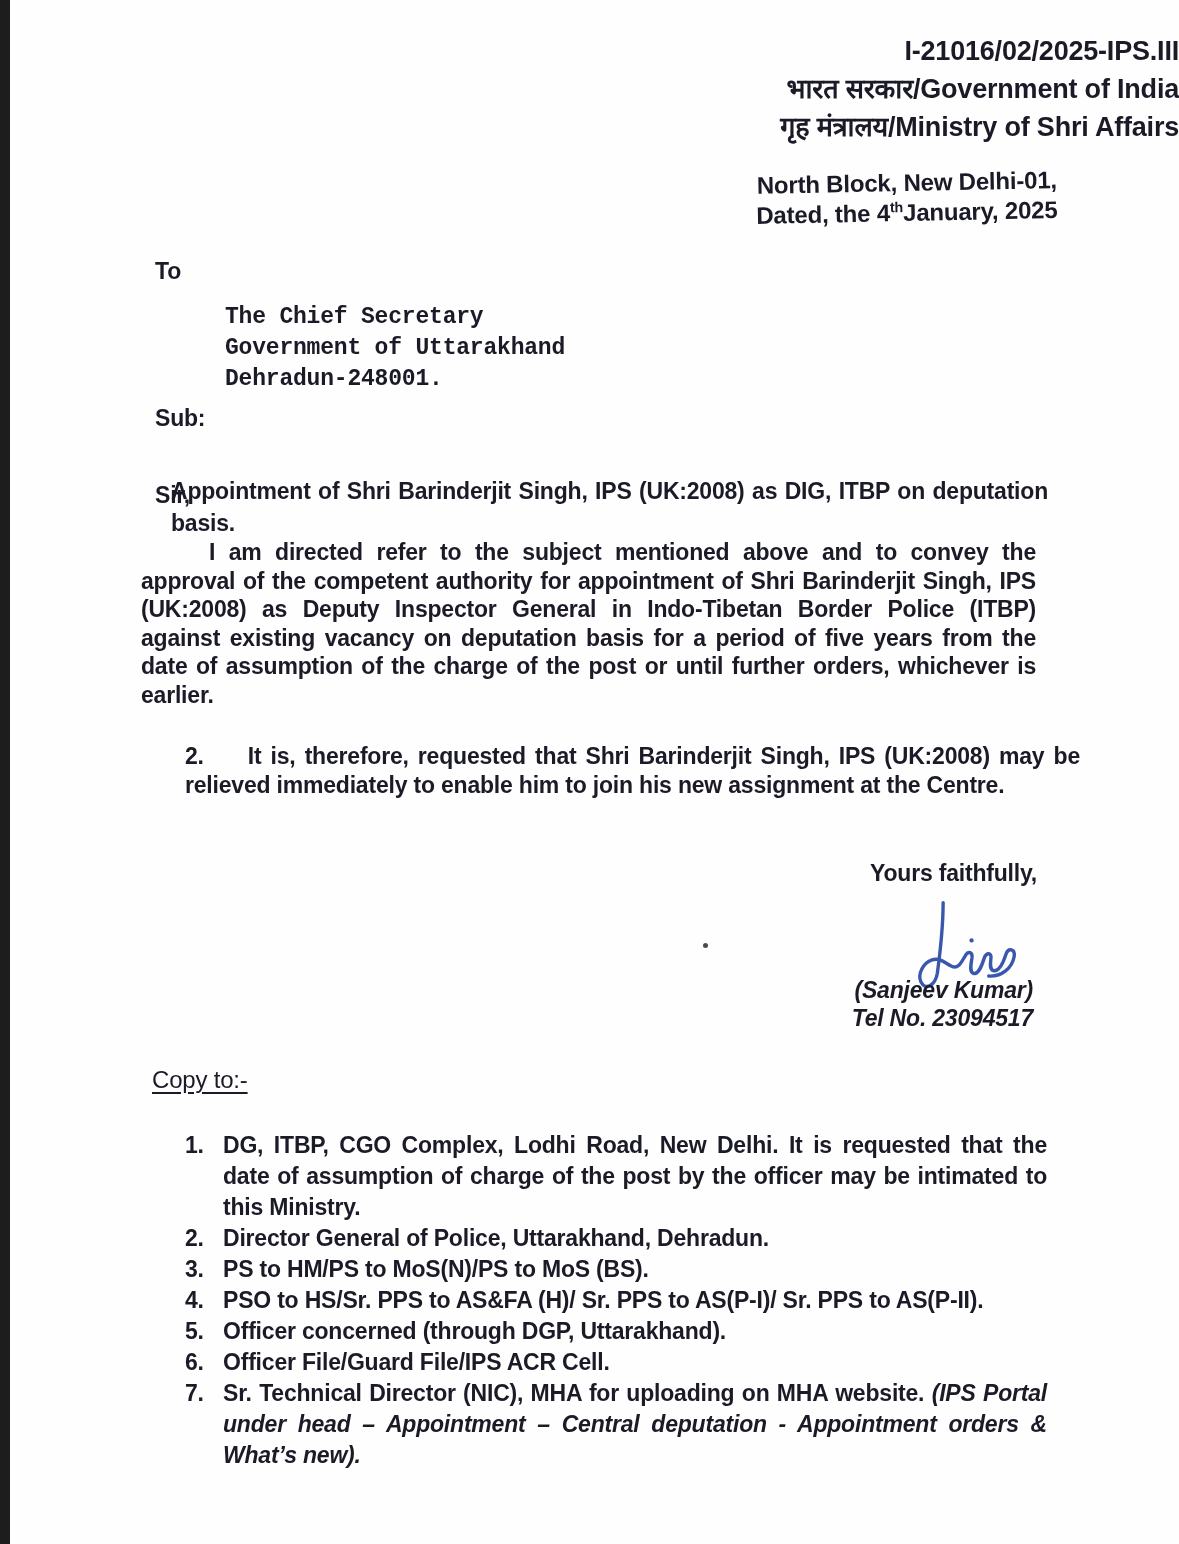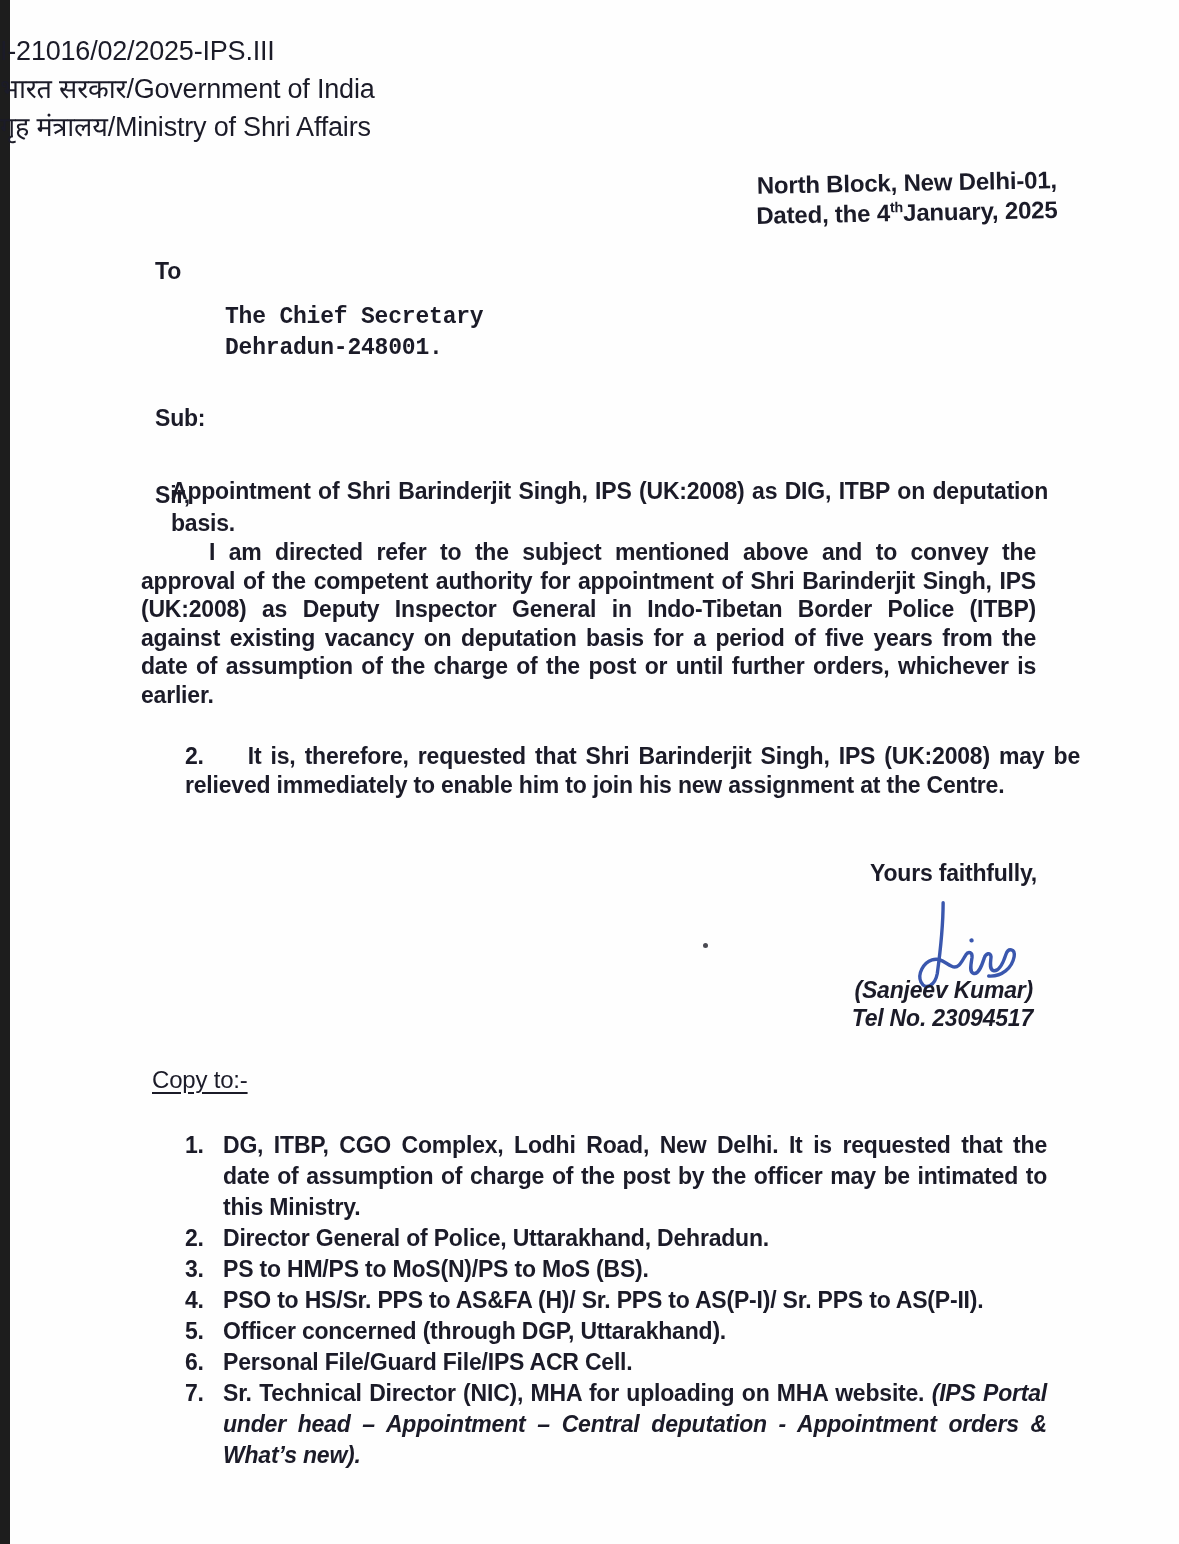--- a/index.html
+++ b/index.html
@@ -15,21 +15,21 @@
     position:relative;
     width:1179px;height:1544px;
     background:var(--paper);
     overflow:hidden;
     margin:0 auto;
     font-weight:600;
     font-size:23px;
     letter-spacing:-0.2px;
   }
   .spine{position:absolute;left:0;top:0;width:10px;height:100%;background:var(--spine);}
-  .hdr{position:absolute;top:32px;left:0;right:0;text-align:left;font-weight:400;font-size:27px;line-height:38px;}
+  .hdr{position:absolute;top:32px;left:0;right:0;text-align:right;font-weight:700;font-size:27px;line-height:38px;}
   .dateblock{position:absolute;top:168px;right:122px;text-align:right;font-size:24px;line-height:30px;transform:rotate(-1.1deg);}
   .dateblock sup{font-size:0.6em;vertical-align:super;line-height:0;}
   .to{position:absolute;left:155px;top:258px;}
   .addr{position:absolute;left:225px;top:302px;line-height:31px;font-family:Liberation Mono, monospace;}
   .subrow{position:absolute;left:155px;top:402px;width:893px;display:flex;line-height:32px;flex-direction:column;}
   .sublabel{flex:0 0 73px;}
   .subtext{flex:1;text-align:justify;margin-left:16px;}
   .salut{position:absolute;left:155px;top:482px;}
   .para{position:absolute;left:141px;width:895px;line-height:28.6px;text-align:justify;}
   .p1{top:538px;text-indent:68px;}
@@ -60,20 +60,21 @@
 
   <div class="dateblock">
     <div>North Block, New Delhi-01,</div>
     <div><span>Dated, the 4</span><sup>th</sup><span>January, 2025</span></div>
   </div>
 
   <div class="to">To</div>
 
   <div class="addr">
     <div>The Chief Secretary</div>
+    <div>Government of Uttarakhand</div>
     <div>Dehradun-248001.</div>
   </div>
 
   <div class="subrow">
     <span class="sublabel">Sub:</span>
     <span class="subtext">Appointment of Shri Barinderjit Singh, IPS (UK:2008) as DIG, ITBP on deputation basis.</span>
   </div>
 
   <div class="salut">Sir,</div>
 
@@ -115,20 +116,20 @@
     <div class="row">
       <span class="num">4.</span>
       <span class="txt">PSO to HS/Sr. PPS to AS&amp;FA (H)/ Sr. PPS to AS(P-I)/ Sr. PPS to AS(P-II).</span>
     </div>
     <div class="row">
       <span class="num">5.</span>
       <span class="txt">Officer concerned (through DGP, Uttarakhand).</span>
     </div>
     <div class="row">
       <span class="num">6.</span>
-      <span class="txt">Personal File/Guard File/IPS ACR Cell.</span>
+      <span class="txt">Officer File/Guard File/IPS ACR Cell.</span>
     </div>
     <div class="row">
       <span class="num">7.</span>
       <span class="txt"><span>Sr. Technical Director (NIC), MHA for uploading on MHA website.</span> <span class="ital">(IPS Portal under head – Appointment – Central deputation - Appointment orders &amp; What’s new).</span></span>
     </div>
   </div>
 </div>
 
 </body></html>

